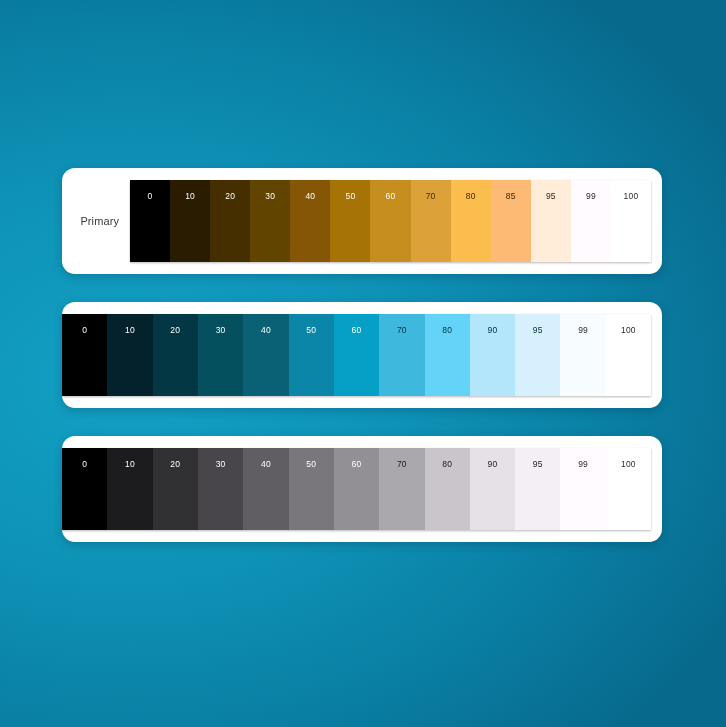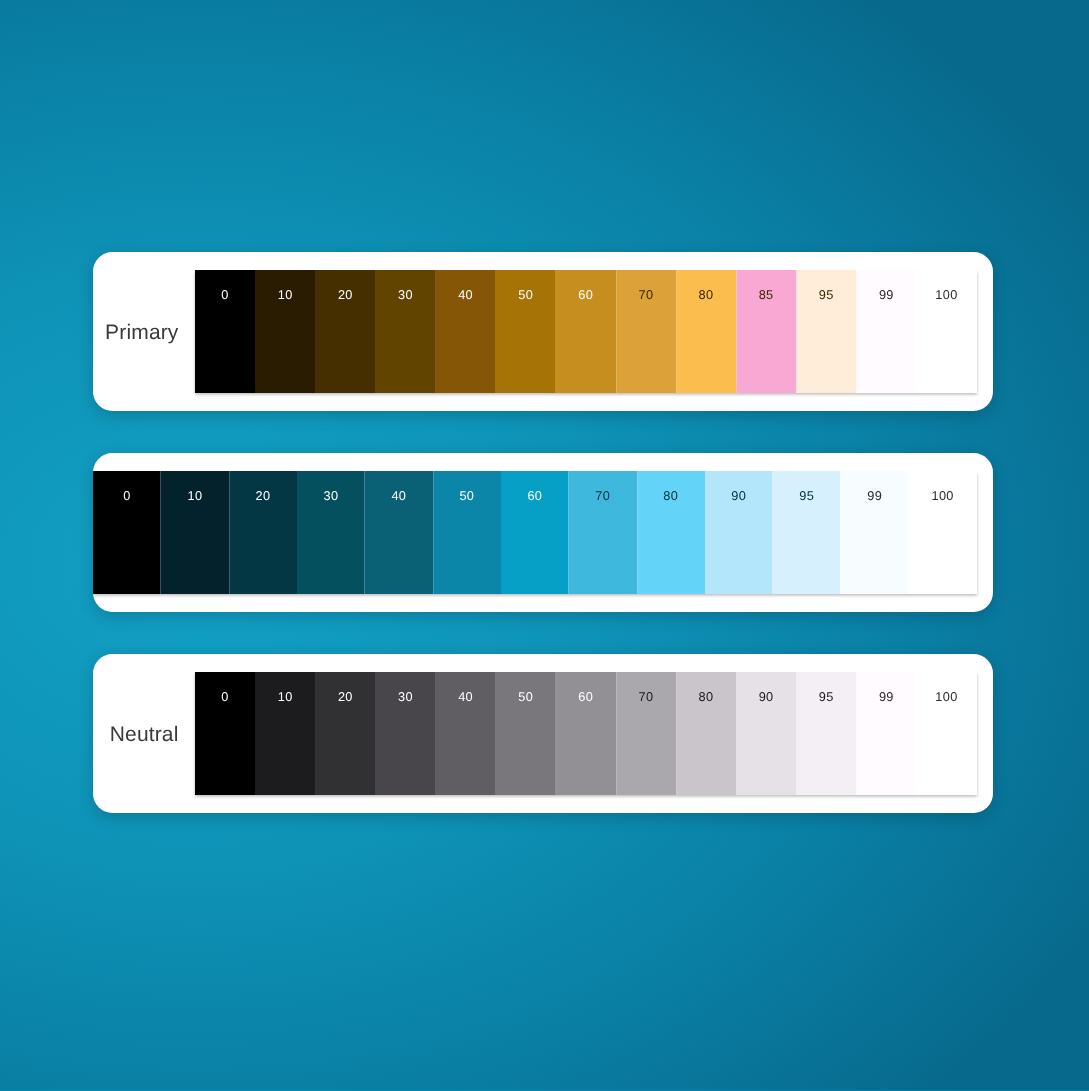--- a/index.html
+++ b/index.html
@@ -44,21 +44,21 @@
     min-width: 68px;
     flex: 0 0 68px;
     display: flex;
     align-items: center;
     justify-content: flex-end;
     padding-right: 11px;
     box-sizing: border-box;
   }
 
   .row-label {
-    font-size: 14px;
+    font-size: 11px;
     color: #3a3a3c;
     letter-spacing: 0.1px;
     white-space: nowrap;
   }
 
   .swatch-strip {
     flex: 1 1 auto;
     display: flex;
     align-items: stretch;
     height: 100%;
@@ -111,21 +111,21 @@
         </div>
         <div class="swatch" style="background-color: rgb(198, 141, 31);">
           <span class="swatch-tone" style="color: rgb(255, 255, 255);">60</span>
         </div>
         <div class="swatch" style="background-color: rgb(221, 161, 58);">
           <span class="swatch-tone" style="color: rgb(58, 42, 0);">70</span>
         </div>
         <div class="swatch" style="background-color: rgb(251, 189, 78);">
           <span class="swatch-tone" style="color: rgb(58, 42, 0);">80</span>
         </div>
-        <div class="swatch" style="background-color: #f9a8d4;">
+        <div class="swatch" style="background-color: #fdba74;">
           <span class="swatch-tone" style="color: rgb(58, 42, 0);">85</span>
         </div>
         <div class="swatch" style="background-color: rgb(255, 236, 217);">
           <span class="swatch-tone" style="color: rgb(58, 42, 0);">95</span>
         </div>
         <div class="swatch" style="background-color: rgb(255, 251, 255);">
           <span class="swatch-tone" style="color: rgb(43, 43, 46);">99</span>
         </div>
         <div class="swatch" style="background-color: rgb(255, 255, 255);">
           <span class="swatch-tone" style="color: rgb(43, 43, 46);">100</span>
@@ -169,23 +169,20 @@
         </div>
         <div class="swatch" style="background-color: rgb(247, 252, 255);">
           <span class="swatch-tone" style="color: rgb(43, 43, 46);">99</span>
         </div>
         <div class="swatch" style="background-color: rgb(255, 255, 255);">
           <span class="swatch-tone" style="color: rgb(43, 43, 46);">100</span>
         </div>
       </div>
     </div>
     <div class="palette-card" style="background: rgb(255, 255, 255);">
-      <div class="row-label-cell">
-        <span class="row-label">Neutral</span>
-      </div>
       <div class="swatch-strip">
         <div class="swatch" style="background-color: rgb(0, 0, 0);">
           <span class="swatch-tone" style="color: rgb(255, 255, 255);">0</span>
         </div>
         <div class="swatch" style="background-color: rgb(28, 27, 30);">
           <span class="swatch-tone" style="color: rgb(255, 255, 255);">10</span>
         </div>
         <div class="swatch" style="background-color: rgb(49, 48, 51);">
           <span class="swatch-tone" style="color: rgb(255, 255, 255);">20</span>
         </div>

